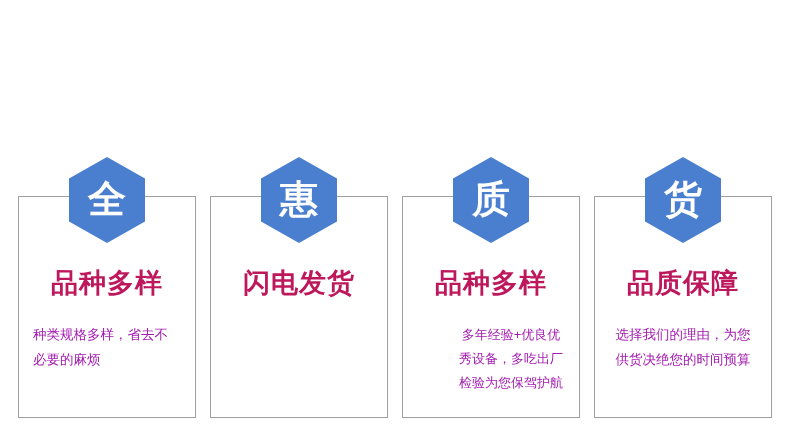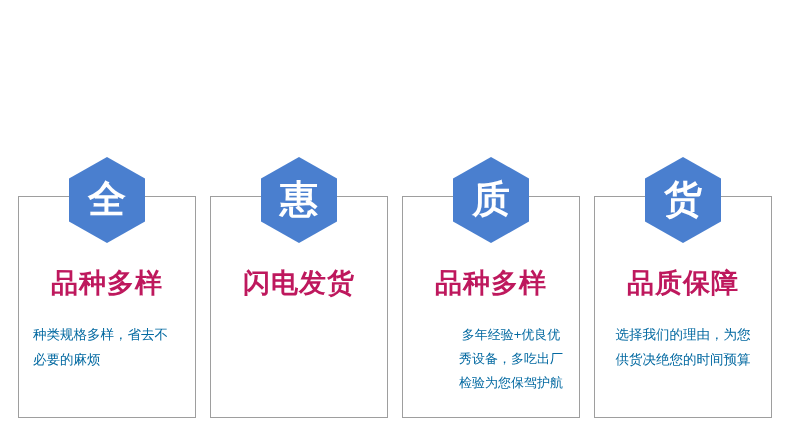--- a/index.html
+++ b/index.html
@@ -97,21 +97,21 @@
     margin-top: 34px;
     text-align: center;
     font-size: 27px;
     font-weight: bold;
     color: #be185d;
     letter-spacing: 1px;
   }
   .card-desc {
     margin-top: 22px;
     font-size: 13.5px;
-    color: #0369a1;
+    color: #a21caf;
     line-height: 1.85;
     text-align: left;
     letter-spacing: 0px;
   }
   .card.c3 .card-desc, .card.c4 .card-desc {
     text-align: center;
   }
   .card.c2 .card-desc {
     text-align: left;
   }

